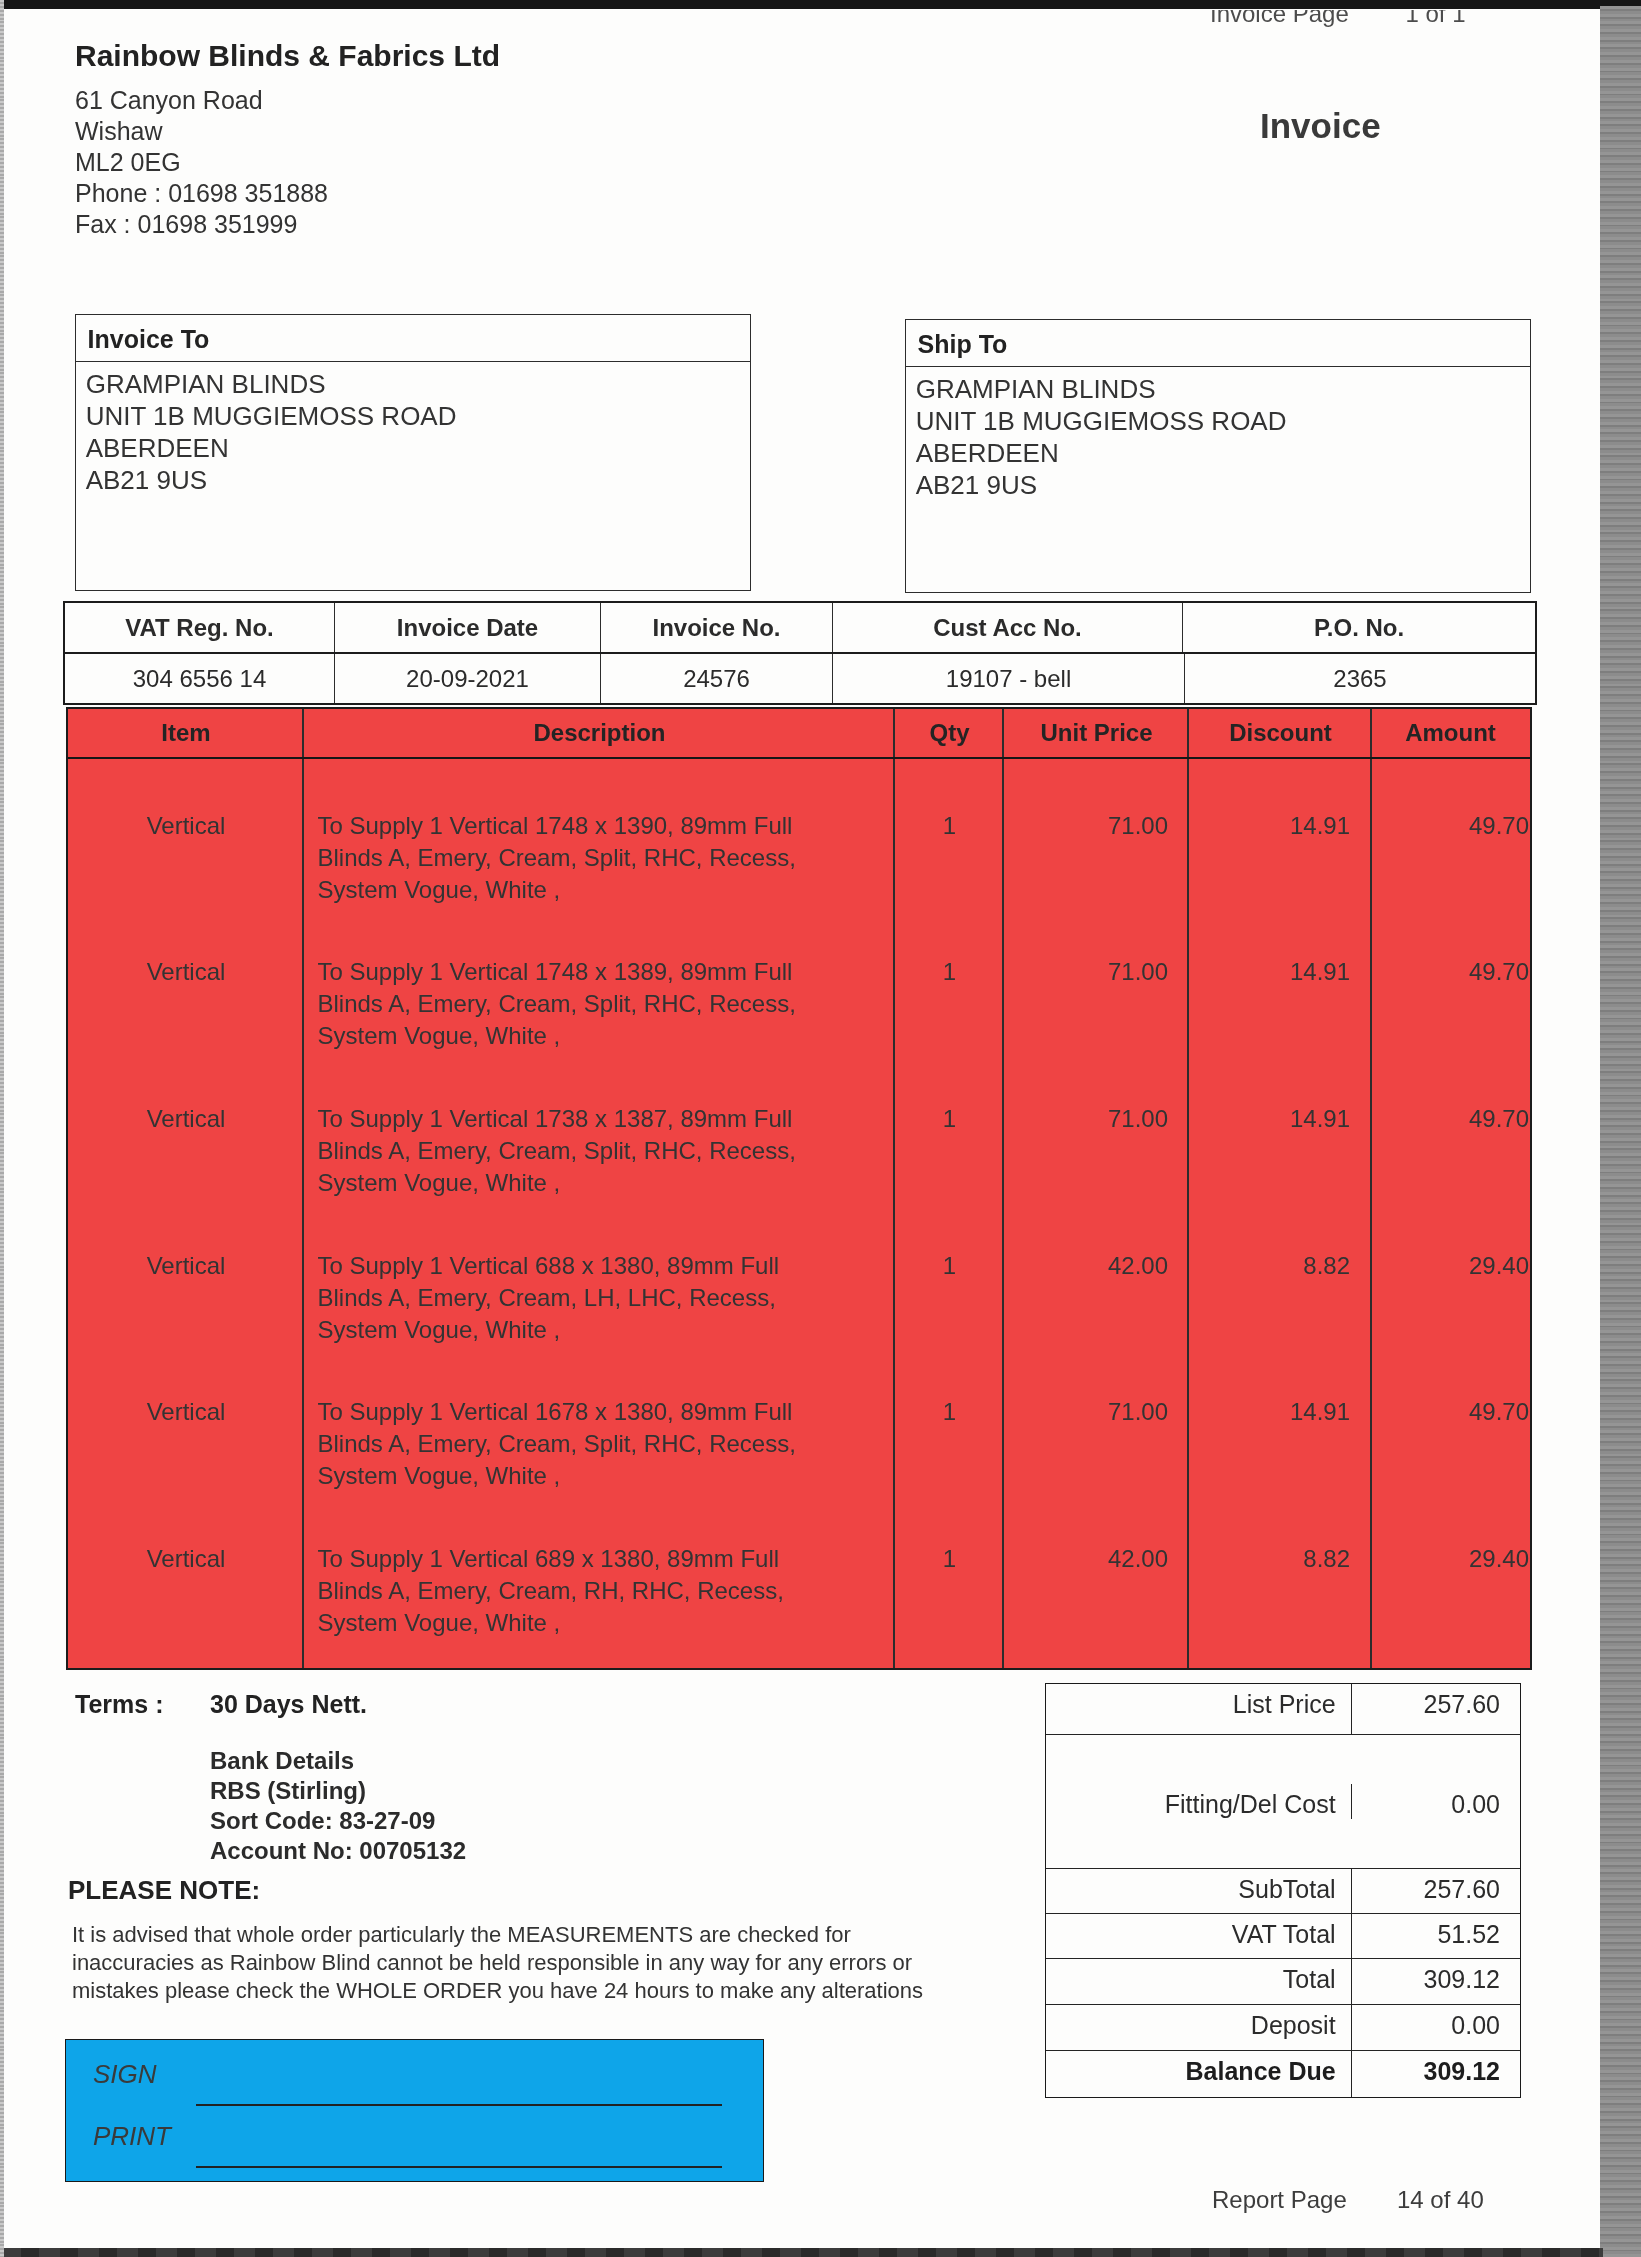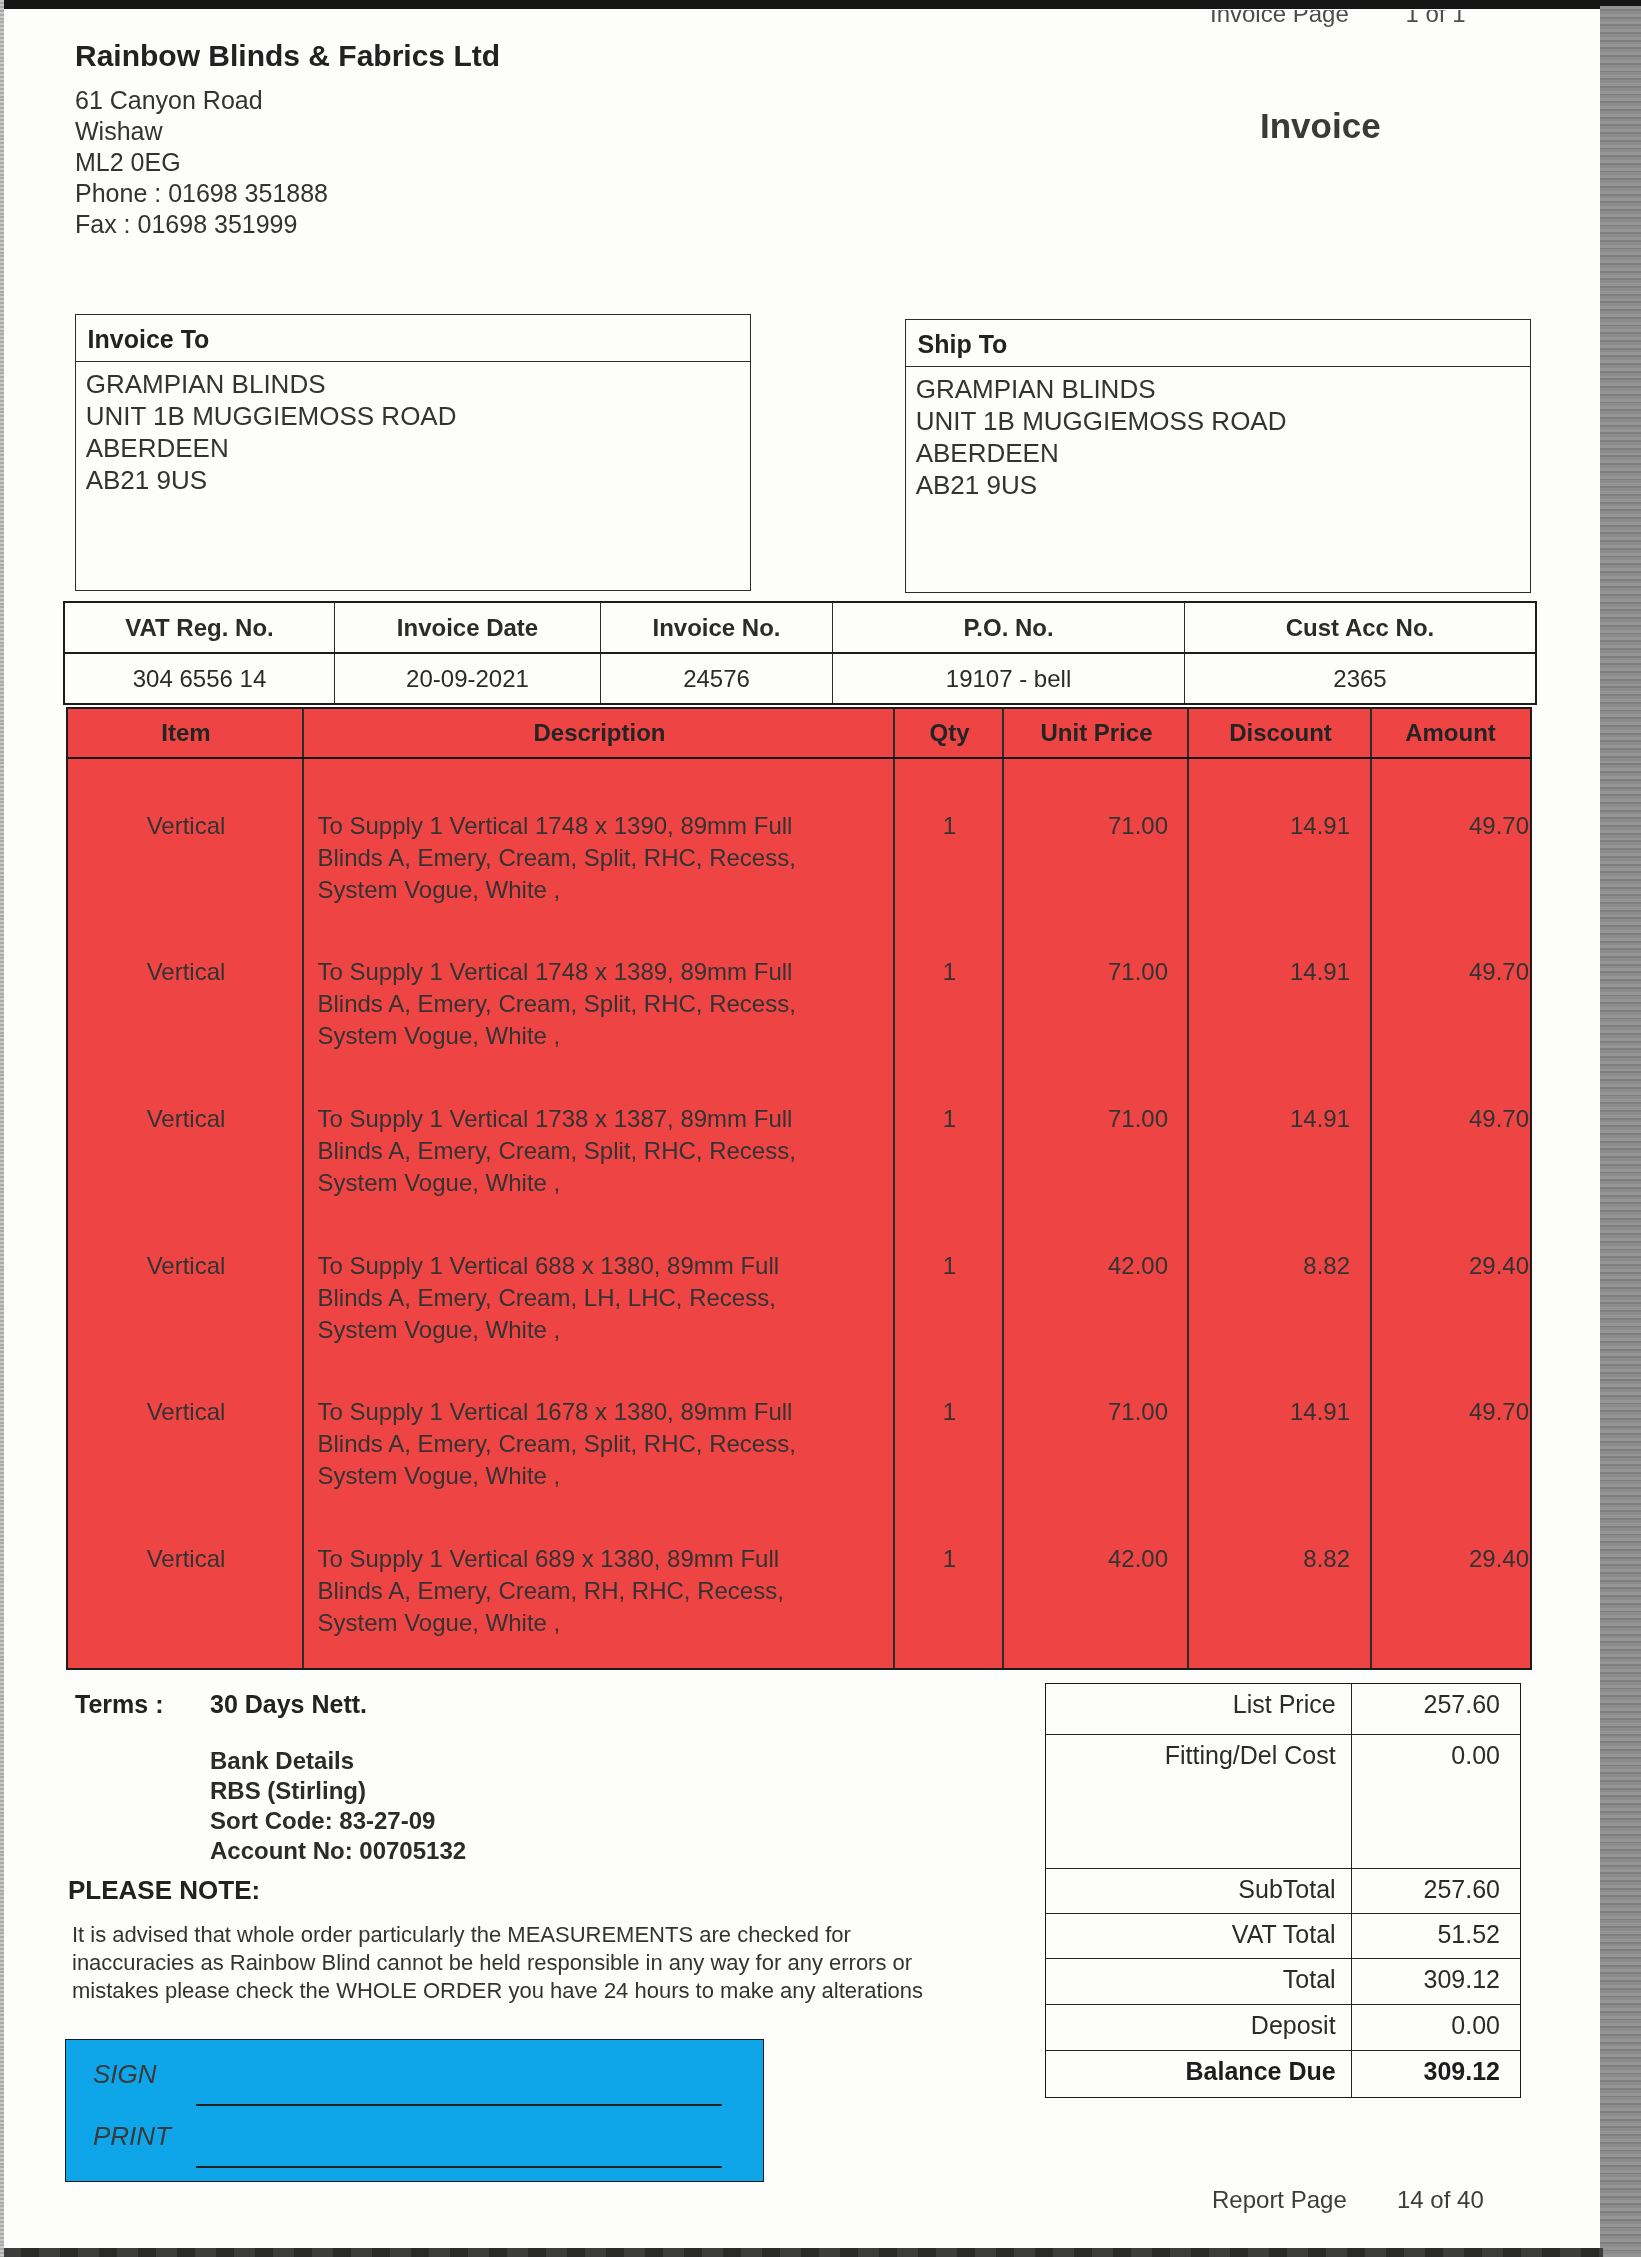--- a/index.html
+++ b/index.html
@@ -69,21 +69,21 @@
   .note-title{position:absolute;left:68px;top:1875px;font-size:26px;font-weight:bold;color:#222;}
   .note-body{position:absolute;left:72px;top:1921px;width:869px;font-size:22px;line-height:28px;color:#333;}
 
   
   .totals{position:absolute;left:1045px;top:1683px;width:474px;border:1.9px solid #1a1a1a;background:#fdfdfc;}
   .trow{display:flex;border-bottom:1.9px solid #242424;}
   .trow:last-child{border-bottom:none;}
   .trow .tlabel{box-sizing:border-box;width:306px;border-right:1.9px solid #242424;
     text-align:right;padding:5.8px 15.4px 0 3.9px;font-size:25px;color:#2b2b2b;}
   .trow .tvalue{box-sizing:border-box;flex:1;text-align:right;padding:5.8px 20px 0 3.9px;font-size:25px;color:#2b2b2b;}
-  .trow.h50{height:50px;} .trow.h136{height:133px;} .trow.h44{height:44px;}
+  .trow.h50{height:50px;} .trow.h136{height:133px;align-items:center;} .trow.h44{height:44px;}
   .trow.h45{height:45px;} .trow.bold{height:46px;}
   .trow.bold .tlabel,.trow.bold .tvalue{font-weight:bold;color:#1d1d1d;}
 
   
   .sign-box{position:absolute;left:65px;top:2039px;width:697px;height:141px;border:1.9px solid #1a1a1a;background:#0ea5e9;font-style:italic;}
   .sign-label{position:absolute;left:27px;top:19.3px;font-size:26px;color:#3a3a3a;}
   .print-label{position:absolute;left:27px;top:81px;font-size:26px;color:#3a3a3a;}
   .sig-line{position:absolute;left:130px;right:41px;height:0;border-bottom:2.9px solid #222;}
   .line1{top:64px;} .line2{top:126px;}
 
@@ -133,22 +133,22 @@
     <div>ABERDEEN</div>
     <div>AB21 9US</div>
   </div>
 </div>
 
 <div class="meta">
   <div class="mrow head">
     <div class="mcell c0">VAT Reg. No.</div>
     <div class="mcell c1">Invoice Date</div>
     <div class="mcell c2">Invoice No.</div>
+    <div class="mcell c4">Cust Acc No.</div>
     <div class="mcell c3">P.O. No.</div>
-    <div class="mcell c4">Cust Acc No.</div>
   </div>
   <div class="mrow">
     <div class="mcell c0">304 6556 14</div>
     <div class="mcell c1">20-09-2021</div>
     <div class="mcell c2">24576</div>
     <div class="mcell c3">19107 - bell</div>
     <div class="mcell c4">2365</div>
   </div>
 </div>
 

